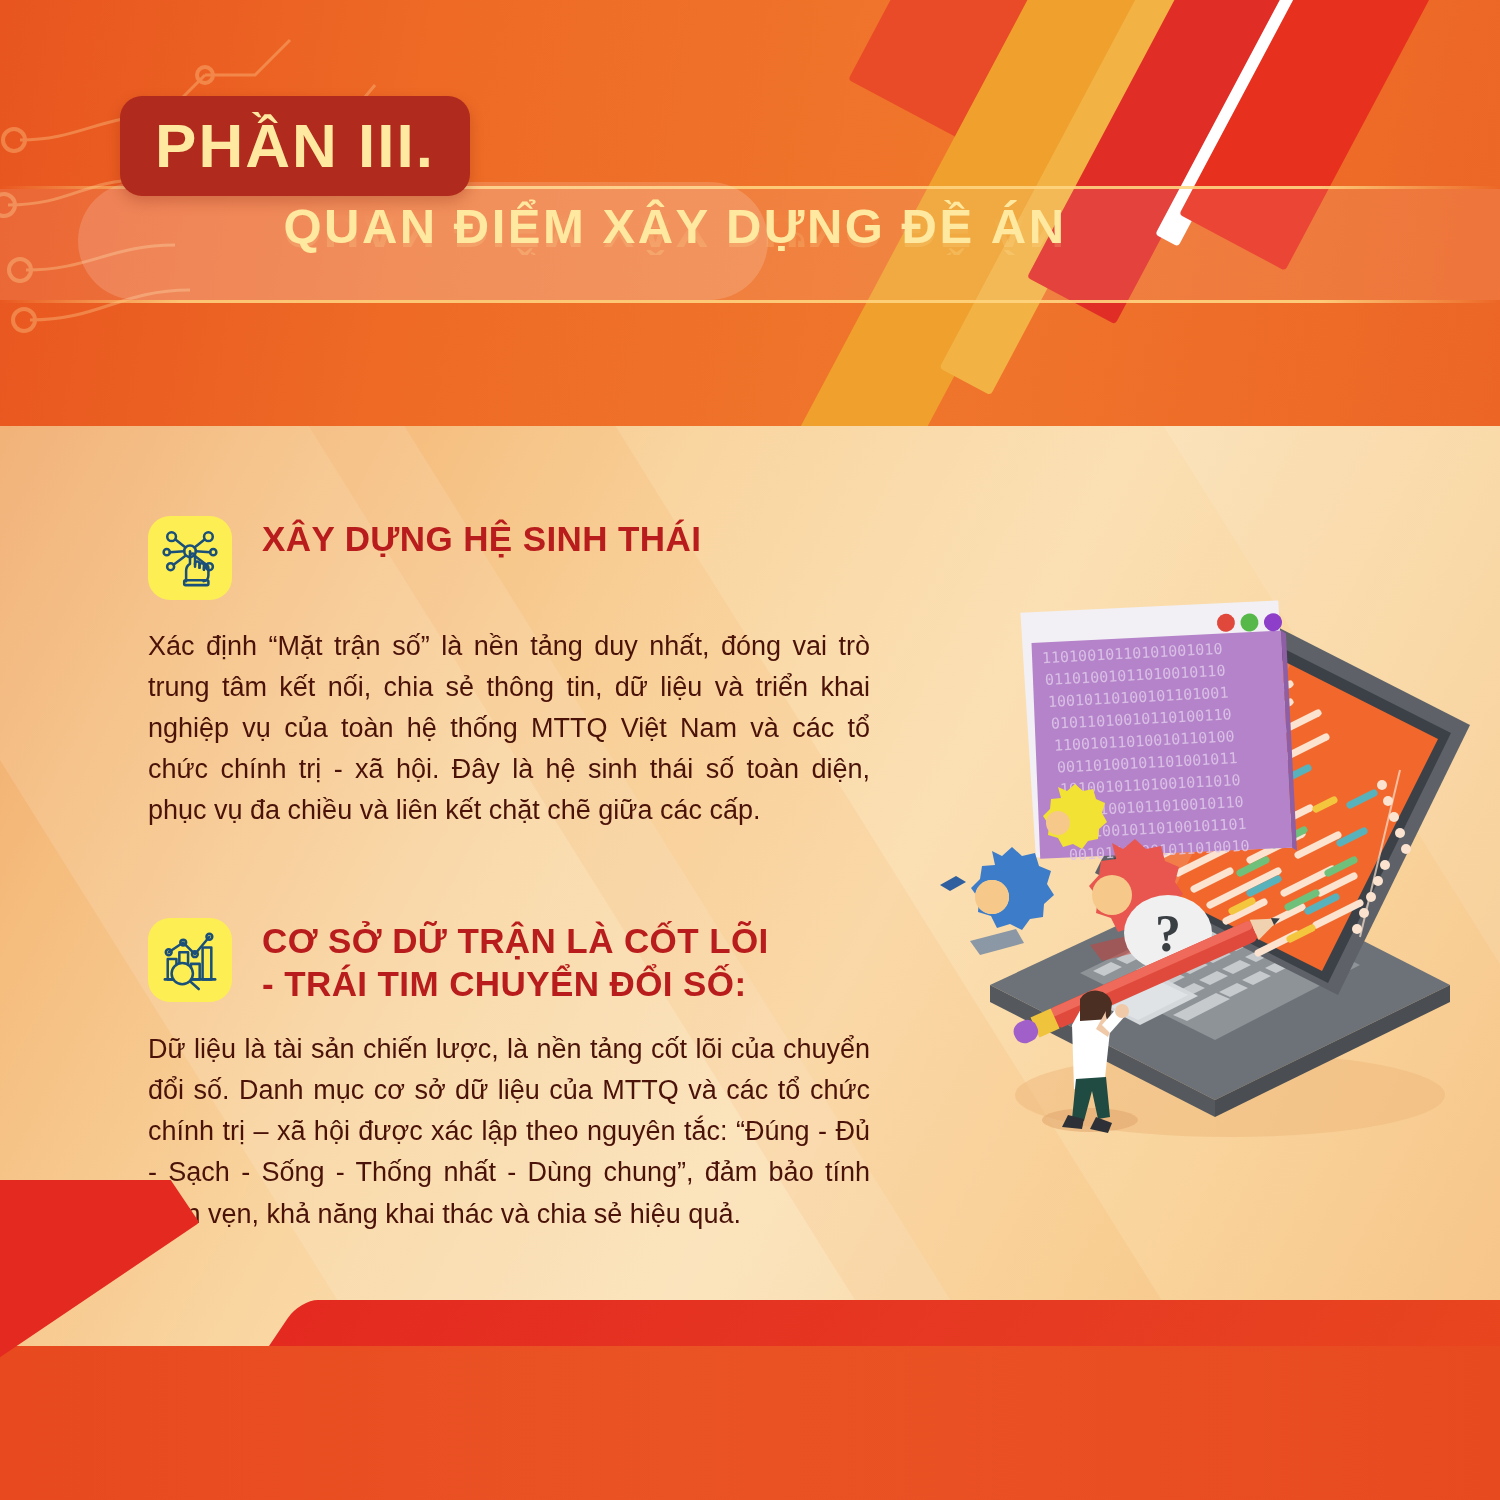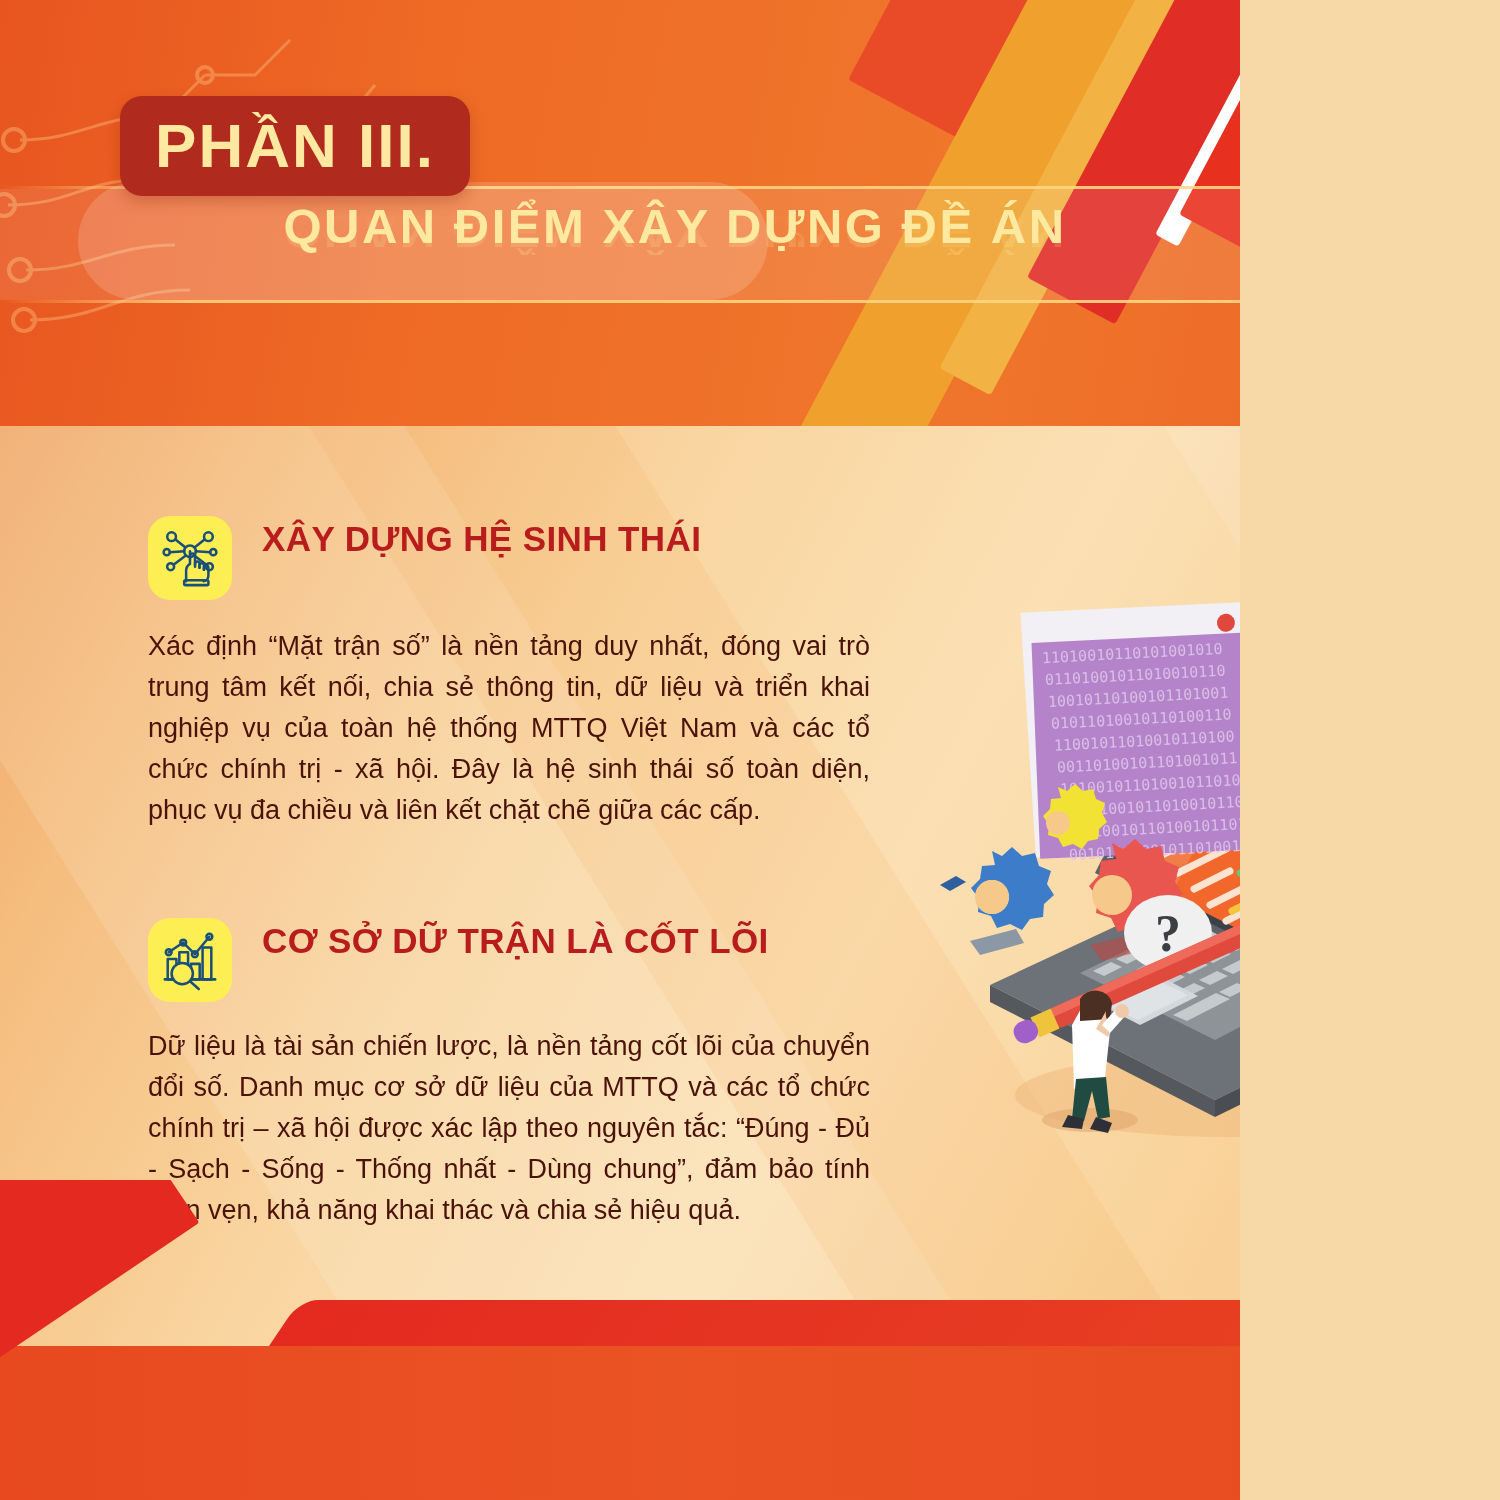--- a/index.html
+++ b/index.html
@@ -2,21 +2,21 @@
 <html><head>
 <meta charset="utf-8">
 <style>
   * { margin:0; padding:0; box-sizing:border-box; }
   html,body { width:1500px; height:1500px; overflow:hidden; }
   body {
     font-family:"Liberation Sans", sans-serif;
     background:#f7d9a8;
     position:relative;
   }
-  #page { position:absolute; inset:0; width:1240px; height:1500px; overflow:hidden; }
+  #page { position:absolute; inset:0; width:1500px; height:1500px; overflow:hidden; }
 
   
   .body-bg{
     position:absolute; left:0; top:424px; width:1500px; height:1076px;
     background:
       linear-gradient(118deg,#f0a765 0%, #f5bd7e 14%, #f9d5a0 34%, #fbe0b4 55%, #f9d49c 76%, #f6c184 100%);
     overflow:hidden;
   }
   .bg-diag{
     position:absolute; background:rgba(255,255,255,.10);
@@ -220,20 +220,21 @@
           <circle cx="10" cy="24" r="3"></circle>
           <circle cx="25" cy="14" r="3"></circle>
           <circle cx="37" cy="26" r="3"></circle>
           <circle cx="52" cy="8" r="3"></circle>
           <circle cx="24" cy="46" r="11" fill="#fdef53"></circle>
           <path d="M32 54 L41 62"></path>
         </svg>
       </div>
       <div class="heading">
         <span class="ln">CƠ SỞ DỮ TRẬN LÀ CỐT LÕI</span>
+        <span class="ln">- TRÁI TIM CHUYỂN ĐỔI SỐ:</span>
       </div>
     </div>
     <p class="para">Dữ liệu là tài sản chiến lược, là nền tảng cốt lõi của chuyển đổi số. Danh mục cơ sở dữ liệu của MTTQ và các tổ chức chính trị – xã hội được xác lập theo nguyên tắc: “Đúng - Đủ - Sạch - Sống - Thống nhất - Dùng chung”, đảm bảo tính toàn vẹn, khả năng khai thác và chia sẻ hiệu quả.</p>
   </div>
 
   <div class="illus">
     <svg viewBox="0 0 540 620">
       <defs>
         <pattern id="binary" width="22" height="26" patternUnits="userSpaceOnUse" patternTransform="rotate(0)">
           <text x="2" y="18" font-family="DejaVu Sans Mono, monospace" font-size="17" fill="#e3cdee">1</text>

